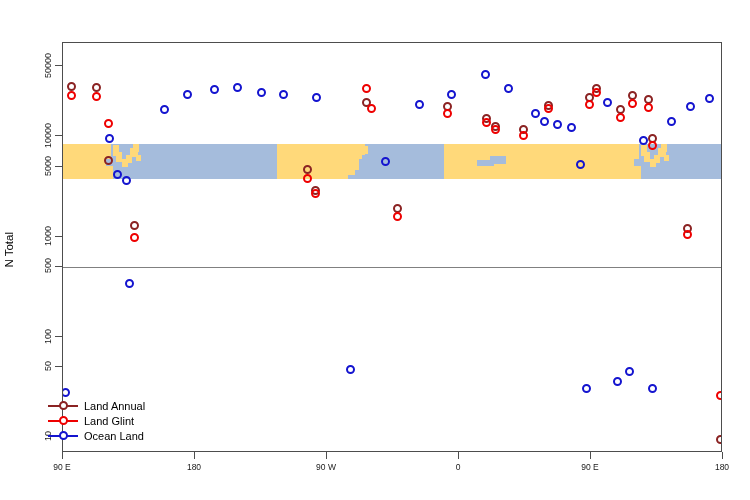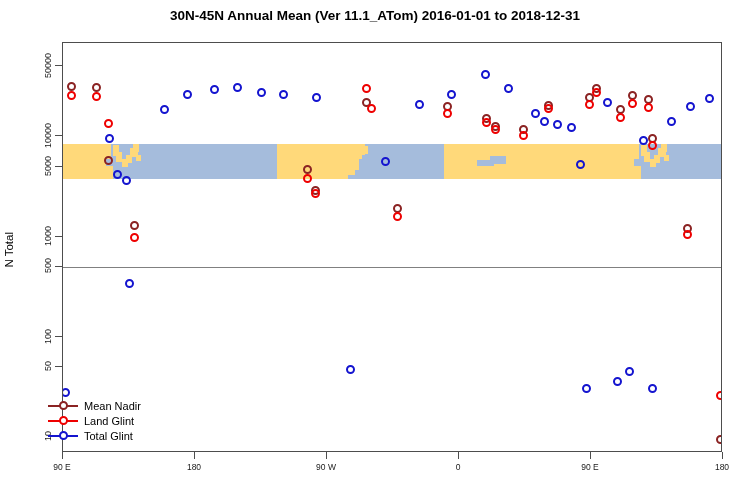--- a/index.html
+++ b/index.html
@@ -49,21 +49,20 @@
   .lgline{position:absolute;top:5px;left:0;width:30px;height:2.2px;}
   .lgdot{position:absolute;top:1.5px;left:10.5px;width:9px;height:9px;border-radius:50%;
       border-width:2.2px;border-style:solid;box-sizing:border-box;background:#fff;}
   .lgtxt{font-size:11px;color:#000;line-height:12px;}
 </style>
 </head>
 <body>
 
 <div id="root">
 
-  <div class="chart-title">30N-45N Annual Mean (Ver 11.1_ATom)   2016-01-01 to 2018-12-31</div>
 
   <div id="ylabel">
     <span>N Total</span>
   </div>
 
   <div id="ytick-layer">
       <div class="ytick" style="top: 436.45px;"></div>
       <div class="ylabwrap" style="top: 436.45px;">
         <span class="ylabtxt">10</span>
       </div>
@@ -232,31 +231,31 @@
         <div class="pt ocean" style="left: 646.8px; top: 55.1316px;"></div>
       </div>
   </div>
 
   <div id="legend">
       <div class="lgrow">
         <div class="lgsym">
           <div class="lgline" style="background: rgb(139, 35, 35);"></div>
           <div class="lgdot" style="border-color: rgb(139, 35, 35);"></div>
         </div>
-        <div class="lgtxt">Mean Nadir</div>
+        <div class="lgtxt">Land Annual</div>
       </div>
       <div class="lgrow">
         <div class="lgsym">
           <div class="lgline" style="background: rgb(238, 0, 0);"></div>
           <div class="lgdot" style="border-color: rgb(238, 0, 0);"></div>
         </div>
         <div class="lgtxt">Land Glint</div>
       </div>
       <div class="lgrow">
         <div class="lgsym">
           <div class="lgline" style="background: rgb(20, 20, 207);"></div>
           <div class="lgdot" style="border-color: rgb(20, 20, 207);"></div>
         </div>
-        <div class="lgtxt">Total Glint</div>
+        <div class="lgtxt">Ocean Land</div>
       </div>
     </div>
 
 </div>
 
 </body></html>

